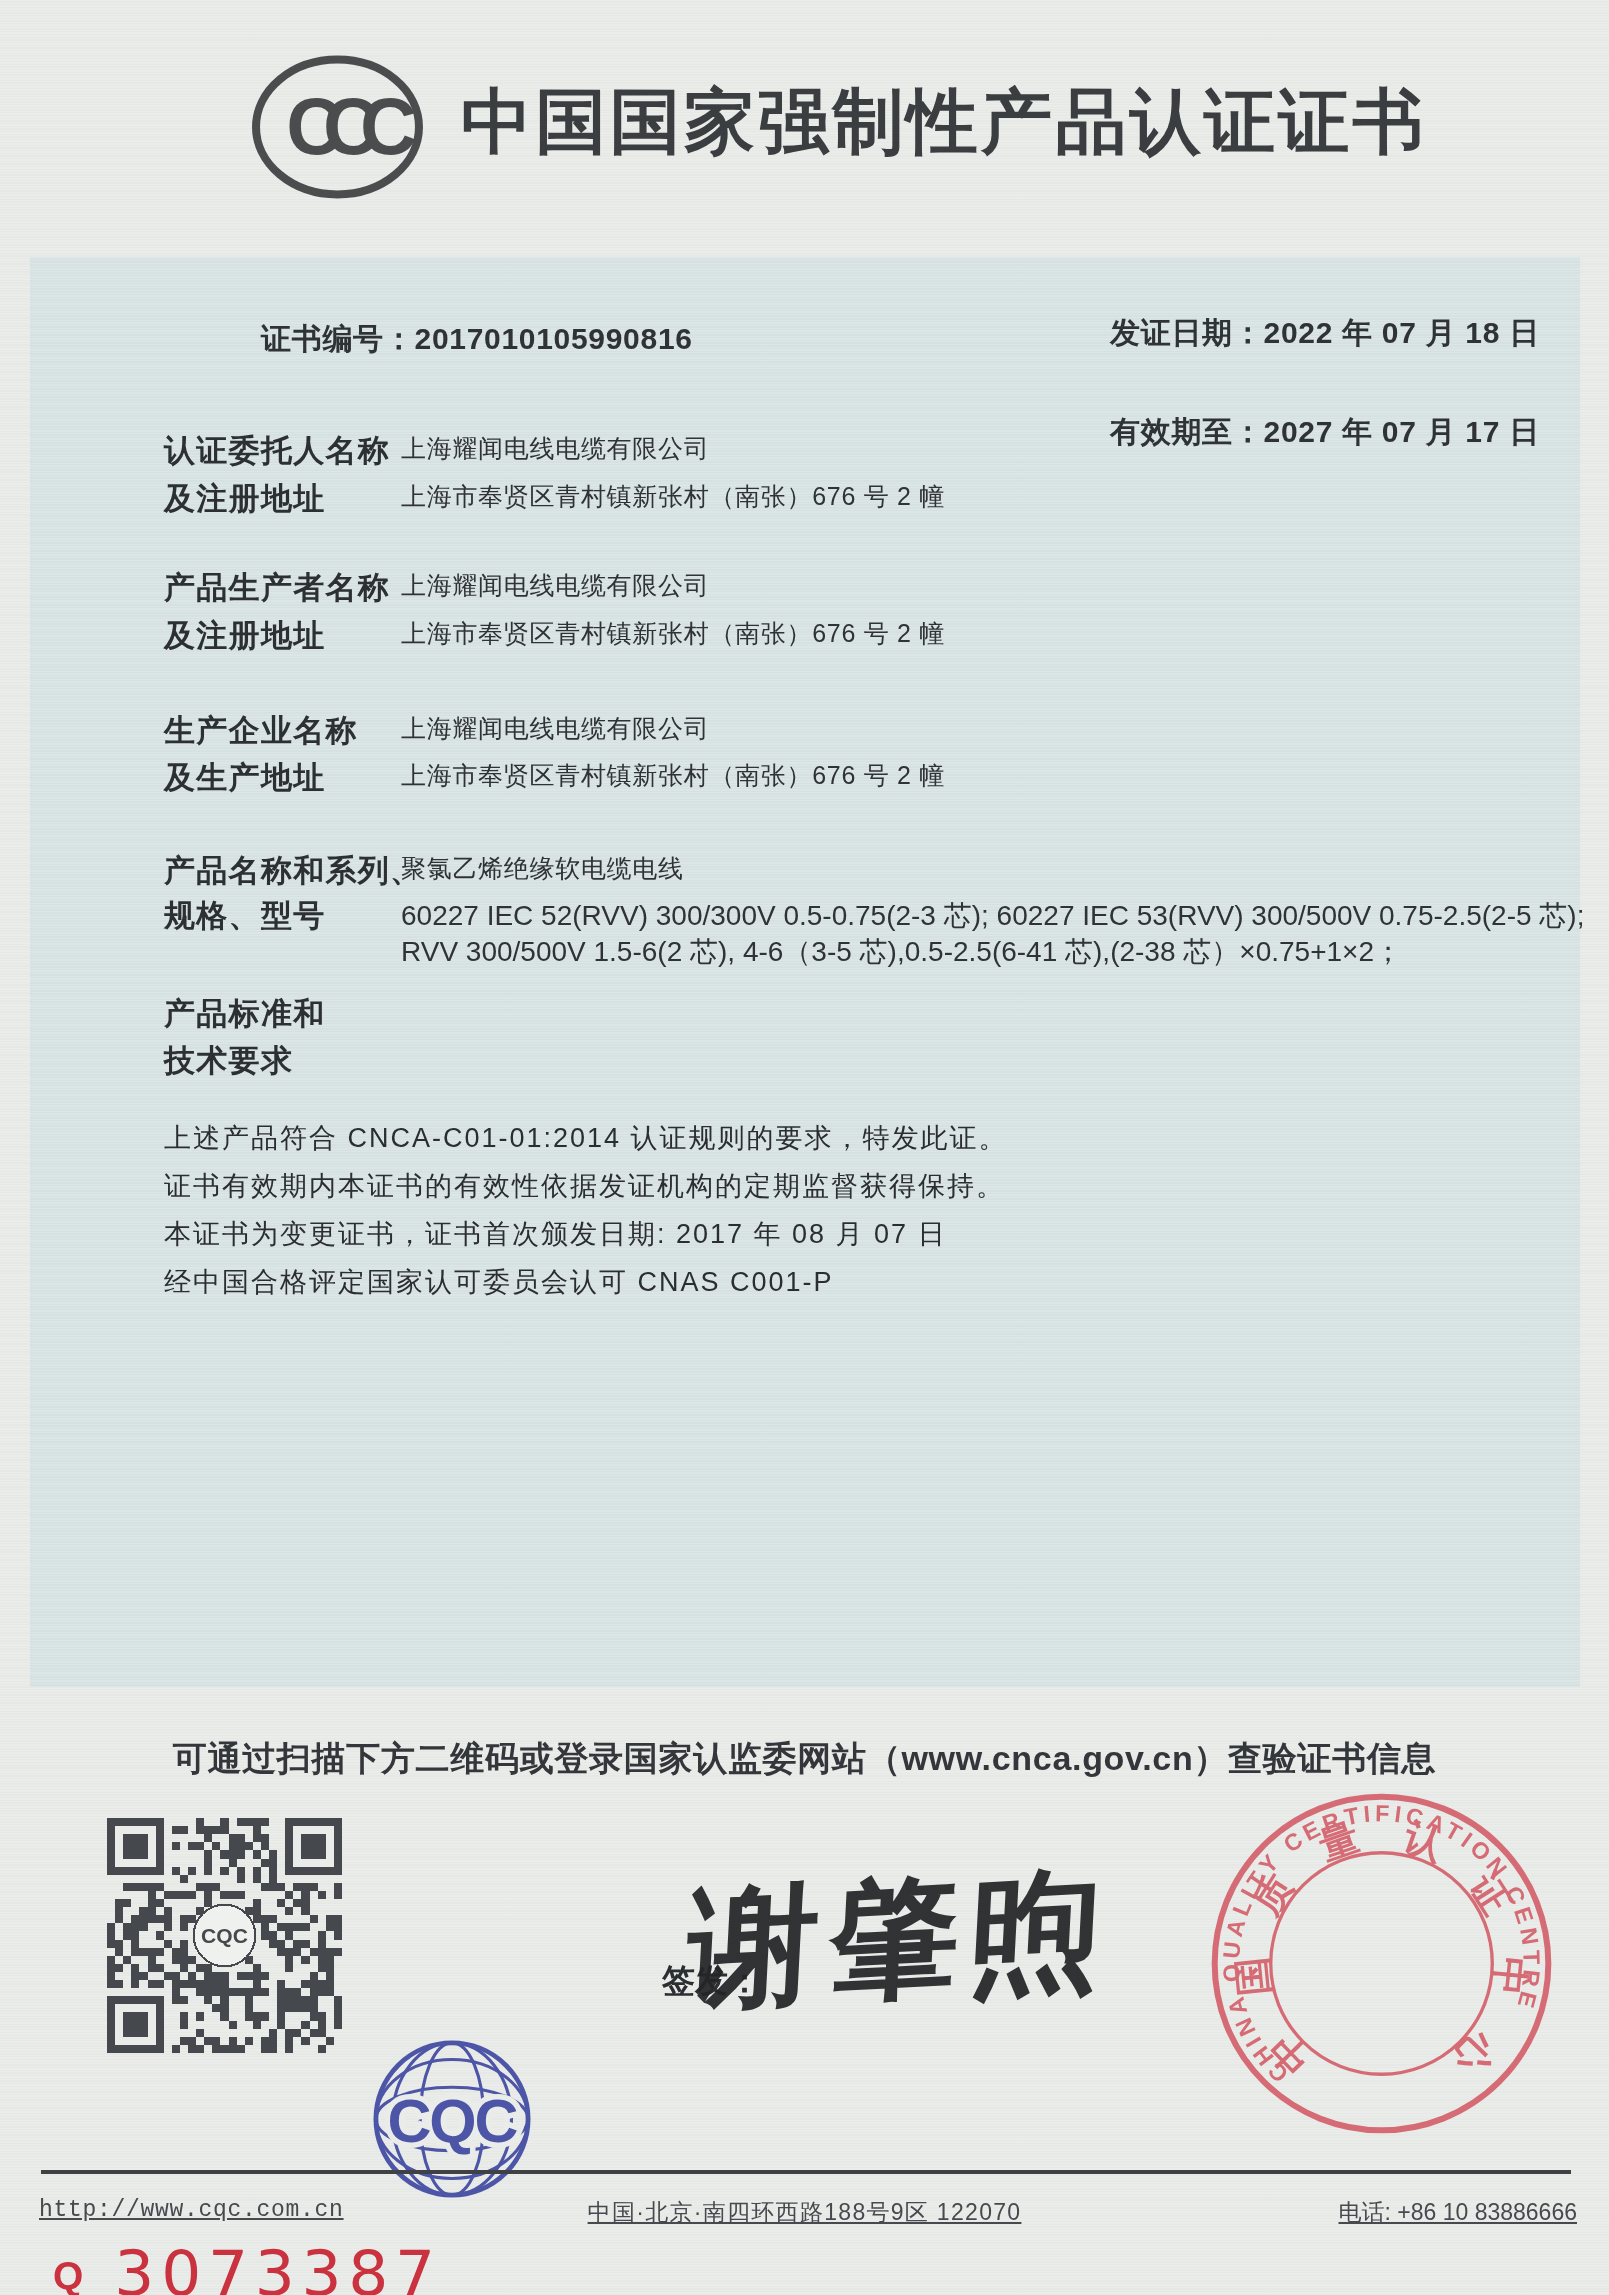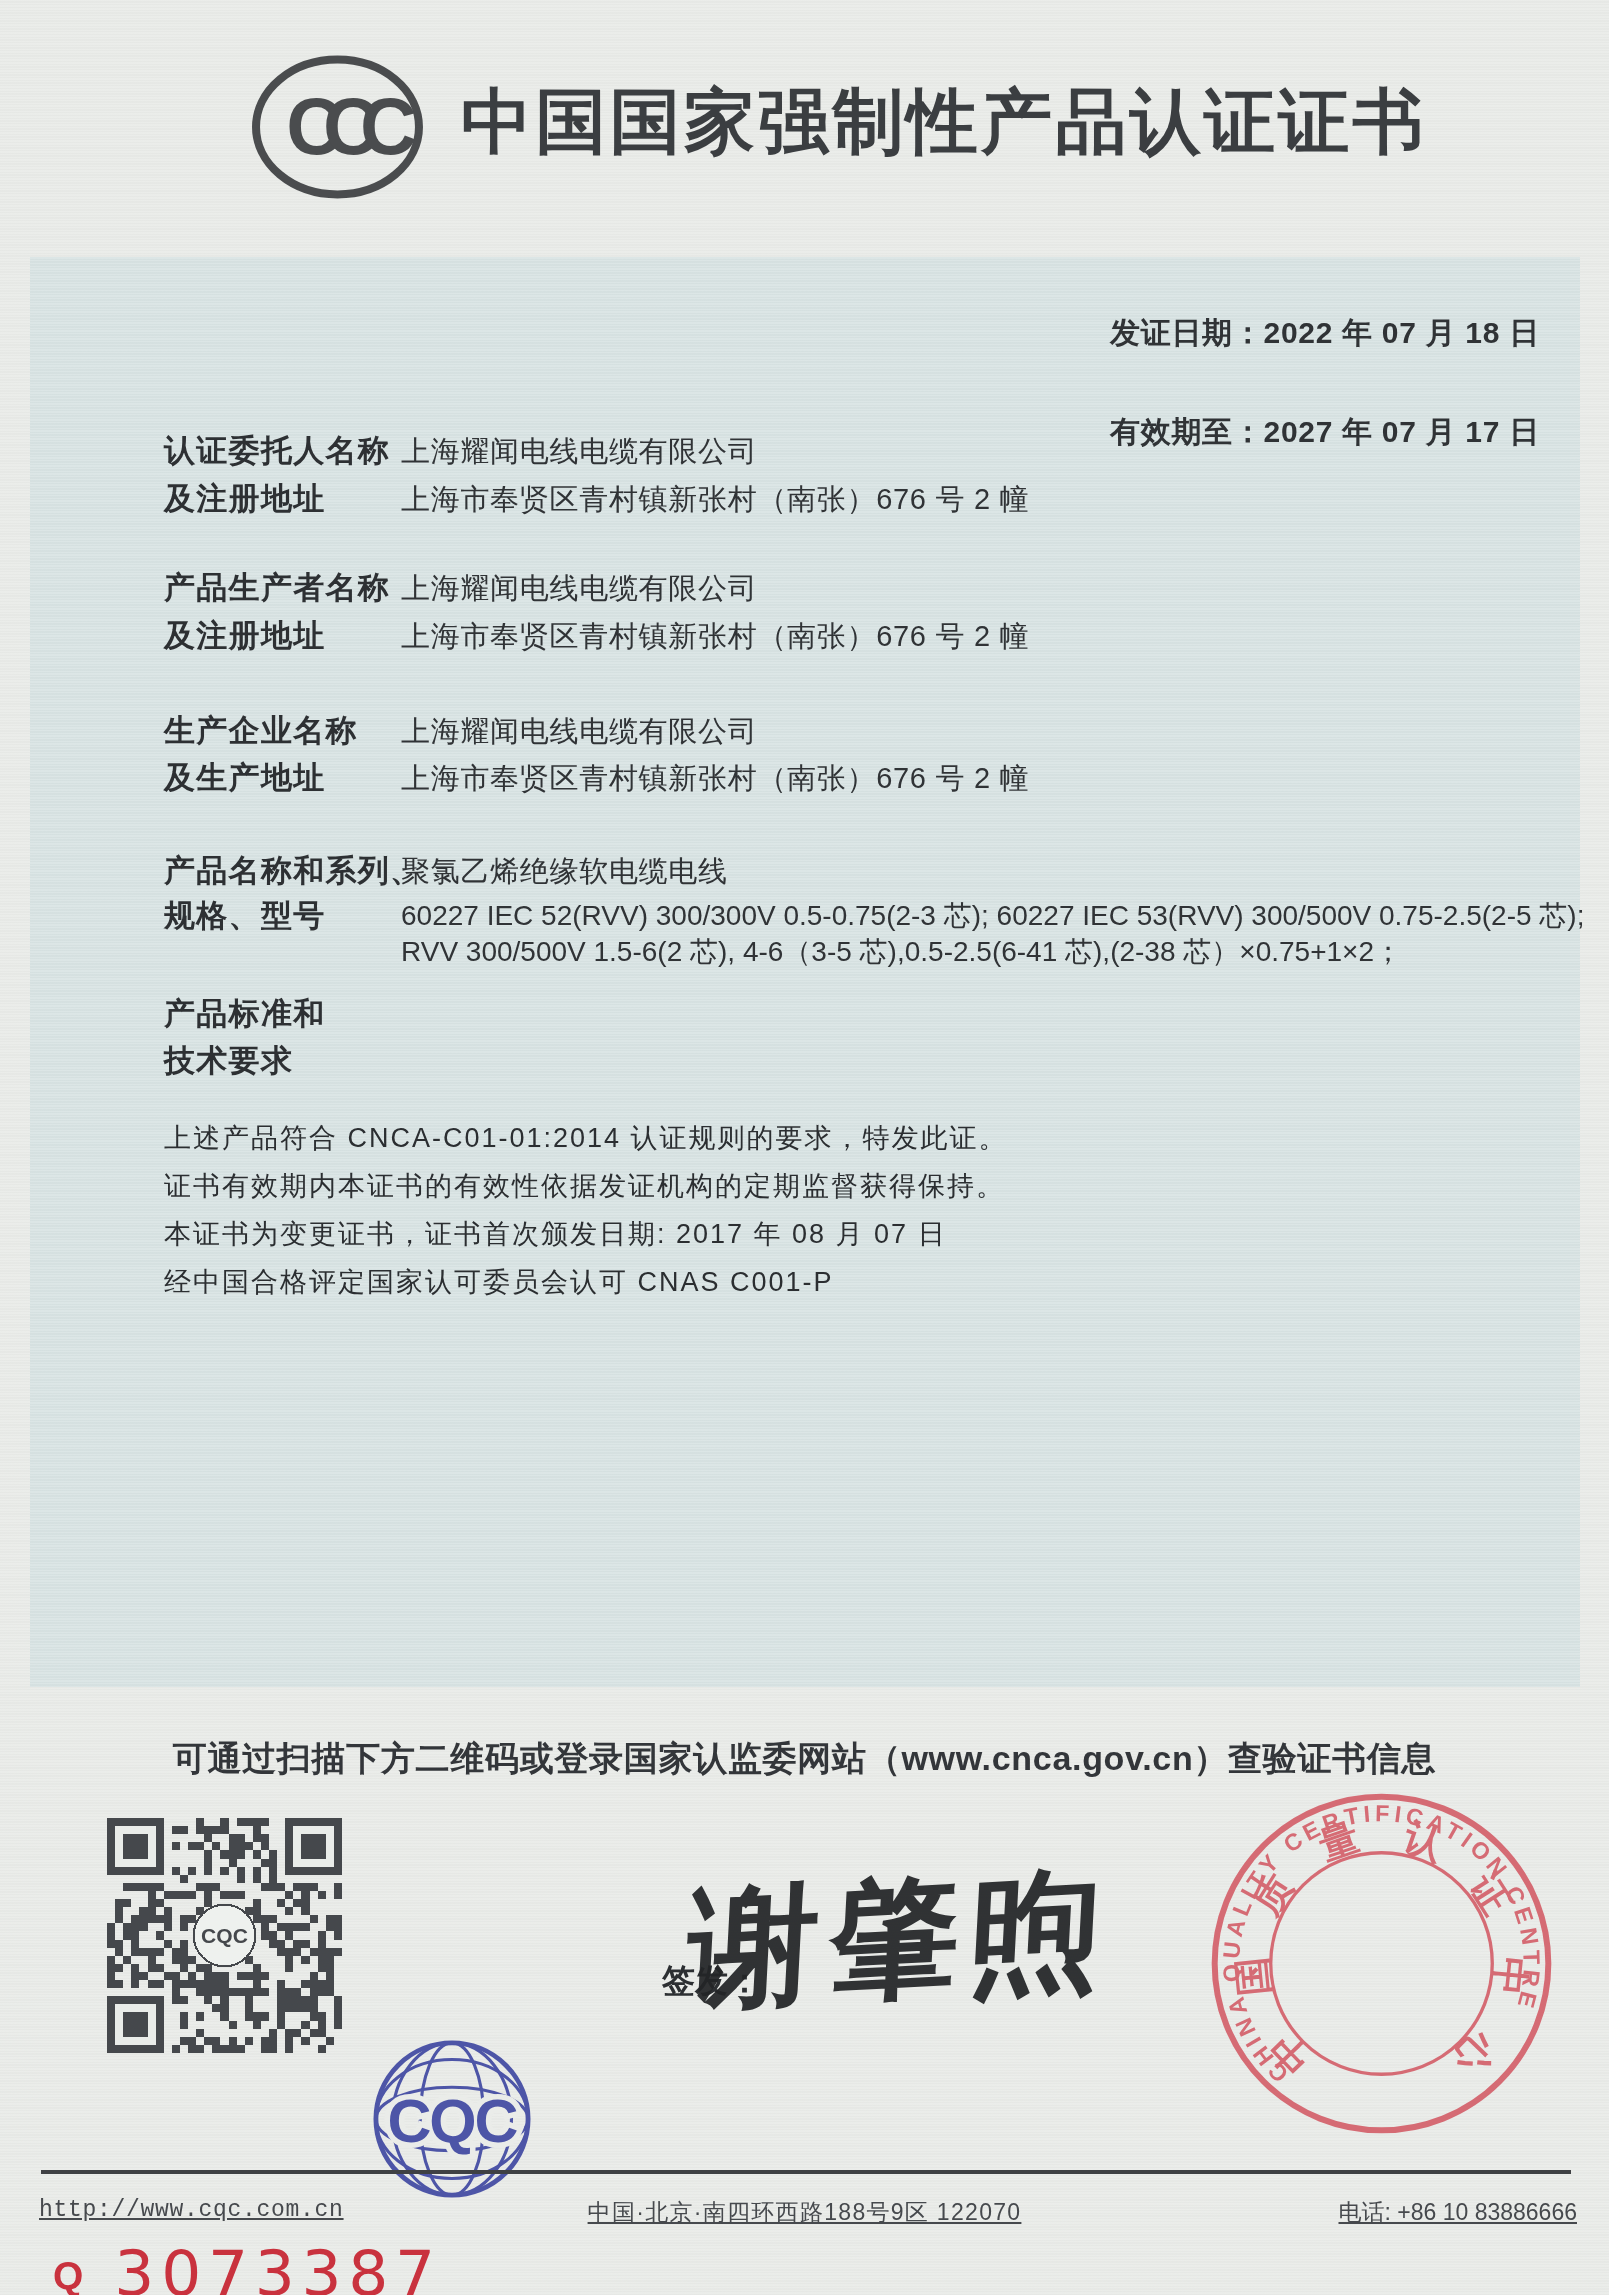--- a/index.html
+++ b/index.html
@@ -24,21 +24,21 @@
     left:461px;top:75px;
     font-size:71px;font-weight:700;letter-spacing:3.3px;color:#3b3e41;white-space:nowrap;
   }
   
   .meta{font-size:30px;font-weight:600;color:#303336;white-space:nowrap;letter-spacing:0.7px;}
   .cert-no{left:261px;top:319px;}
   .issue-date{left:1110px;top:313px;}
   .valid-until{left:1110px;top:412px;}
   
   .flabel{left:164px;font-size:31px;font-weight:700;color:#2d3033;white-space:nowrap;letter-spacing:1.3px;}
-  .fvalue{left:401px;font-size:29px;font-weight:400;color:#303336;white-space:nowrap;letter-spacing:0.7px;}
+  .fvalue{left:401px;font-size:25px;font-weight:400;color:#303336;white-space:nowrap;letter-spacing:0.7px;}
   .specline{left:401px;font-size:28px;font-weight:400;color:#303336;white-space:nowrap;}
   
   .stmt{left:164px;font-size:27px;font-weight:500;color:#2b2e31;letter-spacing:2px;white-space:nowrap;}
   
   .qr-note{left:0;top:1736px;width:1609px;text-align:center;font-size:34px;font-weight:600;color:#33363a;letter-spacing:0.7px;}
   
   .qr-box{left:107px;top:1818px;width:235px;height:235px;}
   
   .sign-label{left:618px;top:1959px;font-size:33px;font-weight:600;color:#2c2f32;margin-left:44px;}
   .signature{
@@ -66,20 +66,23 @@
   <div class="panel"></div>
 
   <div class="abs page-title">中国国家强制性产品认证证书</div>
   <div class="abs ccc-logo">
     <svg width="187" height="154" viewBox="0 0 280 230">
       <ellipse cx="140" cy="115" rx="122" ry="101" fill="none" stroke="#4a4c4e" stroke-width="12"></ellipse>
       <text x="146" y="156" text-anchor="middle" font-size="118" font-weight="700" letter-spacing="-30" fill="#4a4c4e" font-family="Liberation Sans, sans-serif">CCC</text>
     </svg>
   </div>
 
+  <div class="abs meta cert-no">
+    <span>证书编号：</span><span>2017010105990816</span>
+  </div>
   <div class="abs meta issue-date">
     <span>发证日期：</span><span>2022 年 07 月 18 日</span>
   </div>
   <div class="abs meta valid-until">
     <span>有效期至：</span><span>2027 年 07 月 17 日</span>
   </div>
 
   <div class="abs flabel" style="top:430px">认证委托人名称</div>
   <div class="abs fvalue" style="top:432px">上海耀闻电线电缆有限公司</div>
   <div class="abs flabel" style="top:478px">及注册地址</div>

